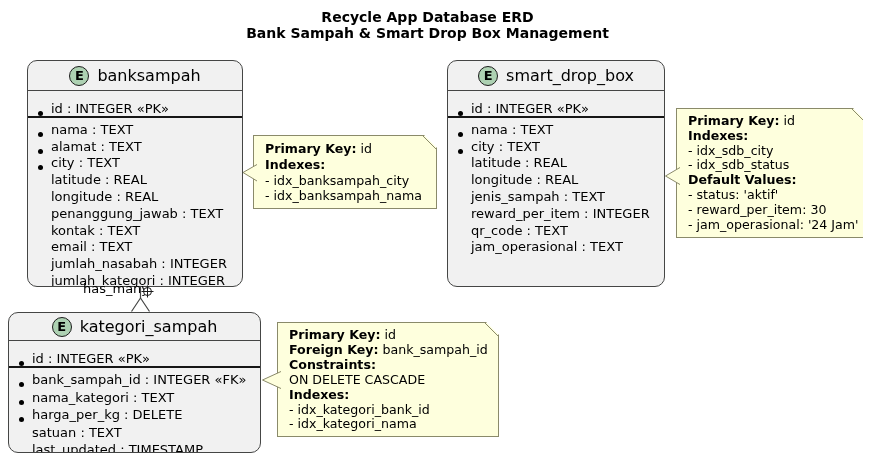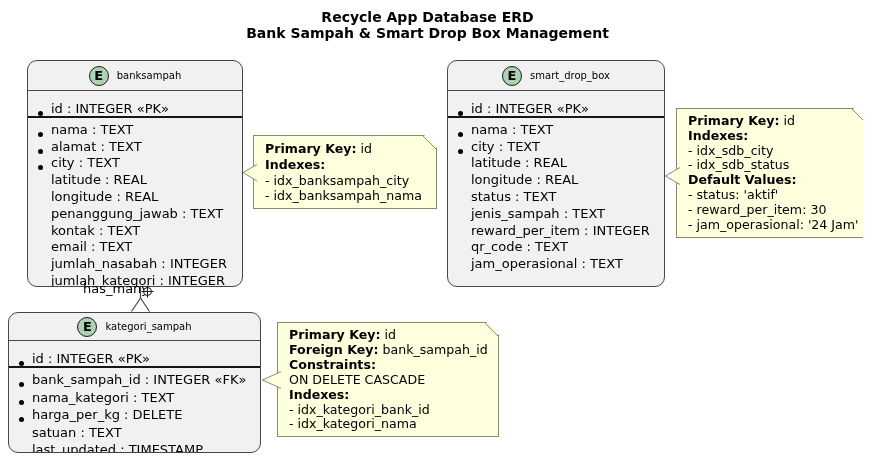--- a/index.html
+++ b/index.html
@@ -11,21 +11,21 @@
     font-weight:bold;font-size:14px;line-height:15.5px;}
   
   .entity{position:absolute;background:var(--entity-fill);border:1px solid var(--entity-border);
     border-radius:10px;box-sizing:border-box;overflow:hidden;}
   .ehead{display:flex;align-items:center;justify-content:center;gap:8px;
     border-bottom:1px solid var(--entity-border);height:29px;}
   .ehead.small{height:27px;}
   .ecircle{width:20px;height:20px;border-radius:50%;background:var(--circle-fill);
     border:1px solid var(--circle-border);display:flex;align-items:center;justify-content:center;
     font-weight:bold;font-size:13px;box-sizing:border-box;}
-  .ename{font-size:10px;white-space:nowrap;}
+  .ename{font-size:16px;white-space:nowrap;}
   .pk{border-bottom:2px solid #161616;}
   .pk .erow{height:25px;}
   .fields{padding-top:2px;}
   .erow{position:relative;height:16.8px;display:flex;align-items:flex-end;
     padding-left:23px;font-size:13px;white-space:nowrap;}
   .rows5 .erow{height:17.4px;}
   .dot{position:absolute;left:10px;width:5px;height:5px;border-radius:50%;background:#000;}
   
   .note{position:absolute;background:var(--note-fill);border:1px solid var(--note-border);
     box-sizing:border-box;padding:5px 9px 4px 11px;font-size:12.6px;white-space:nowrap;
@@ -120,23 +120,20 @@
           <span class="dot"></span>
           <span>city : TEXT</span>
         </div>
         <div class="erow">
           <span>latitude : REAL</span>
         </div>
         <div class="erow">
           <span>longitude : REAL</span>
         </div>
         <div class="erow">
-          <span>status : TEXT</span>
-        </div>
-        <div class="erow">
           <span>jenis_sampah : TEXT</span>
         </div>
         <div class="erow">
           <span>reward_per_item : INTEGER</span>
         </div>
         <div class="erow">
           <span>qr_code : TEXT</span>
         </div>
         <div class="erow">
           <span>jam_operasional : TEXT</span>

